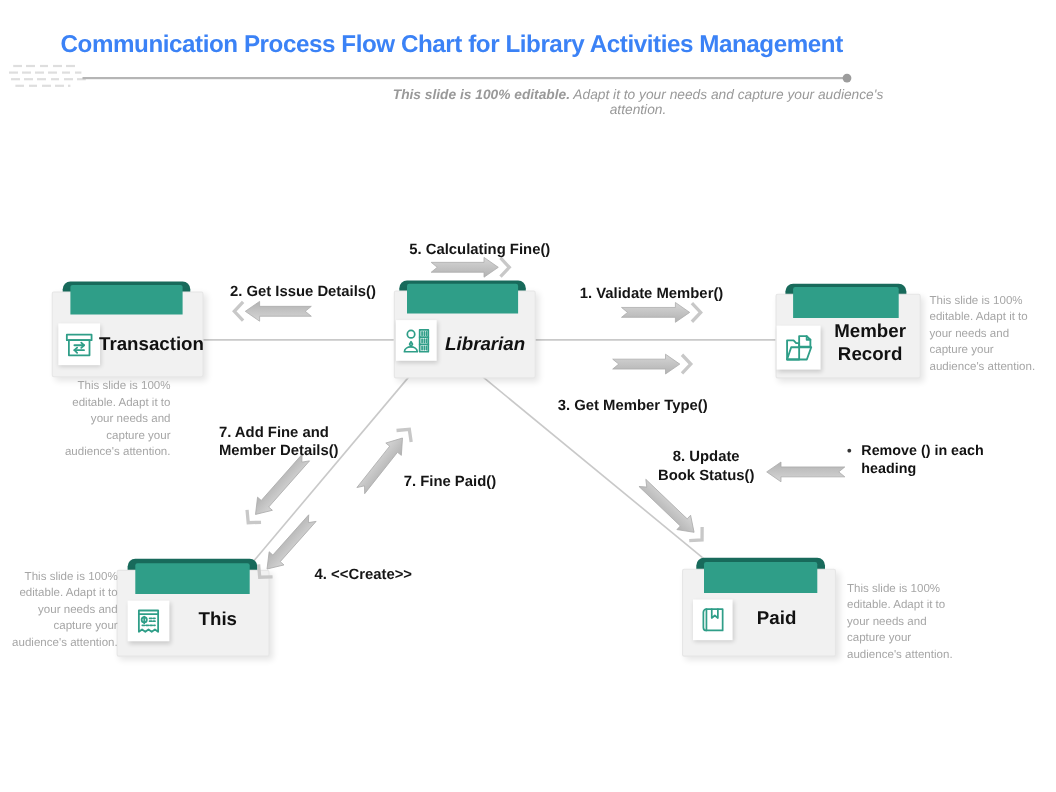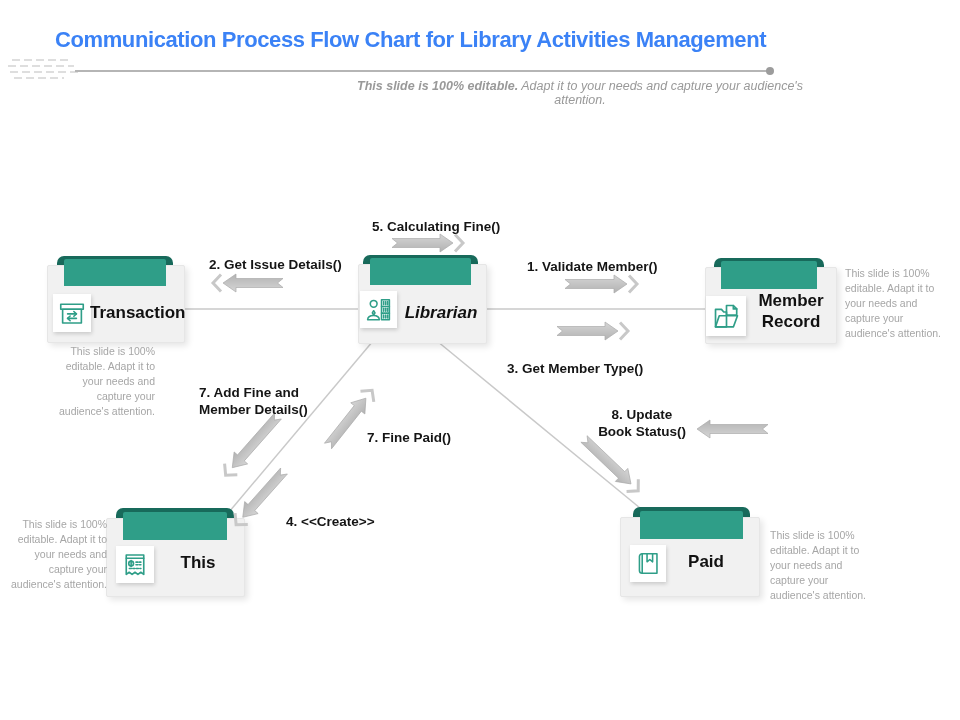--- a/index.html
+++ b/index.html
@@ -226,13 +226,14 @@
 <div class="msg" style="left:372px;top:218px;">5. Calculating Fine()</div>
 <div class="msg" style="left:209px;top:256px;">2. Get Issue Details()</div>
 <div class="msg" style="left:527px;top:258px;">1. Validate Member()</div>
 <div class="msg" style="left:507px;top:360px;">3. Get Member Type()</div>
 <div class="msg" style="left:199px;top:384px;width:112px;">7. Add Fine and Member Details()</div>
 <div class="msg" style="left:367px;top:429px;">7. Fine Paid()</div>
 <div class="msg" style="left:286px;top:513px;">4. &lt;&lt;Create&gt;&gt;</div>
 <div class="msg" style="left:596px;top:406px;width:92px;text-align:center;">8. Update Book Status()</div>
 
 <div class="bullets">
+  <div class="bullet-row">Remove () in each heading</div>
 </div>
 
 </body></html>

